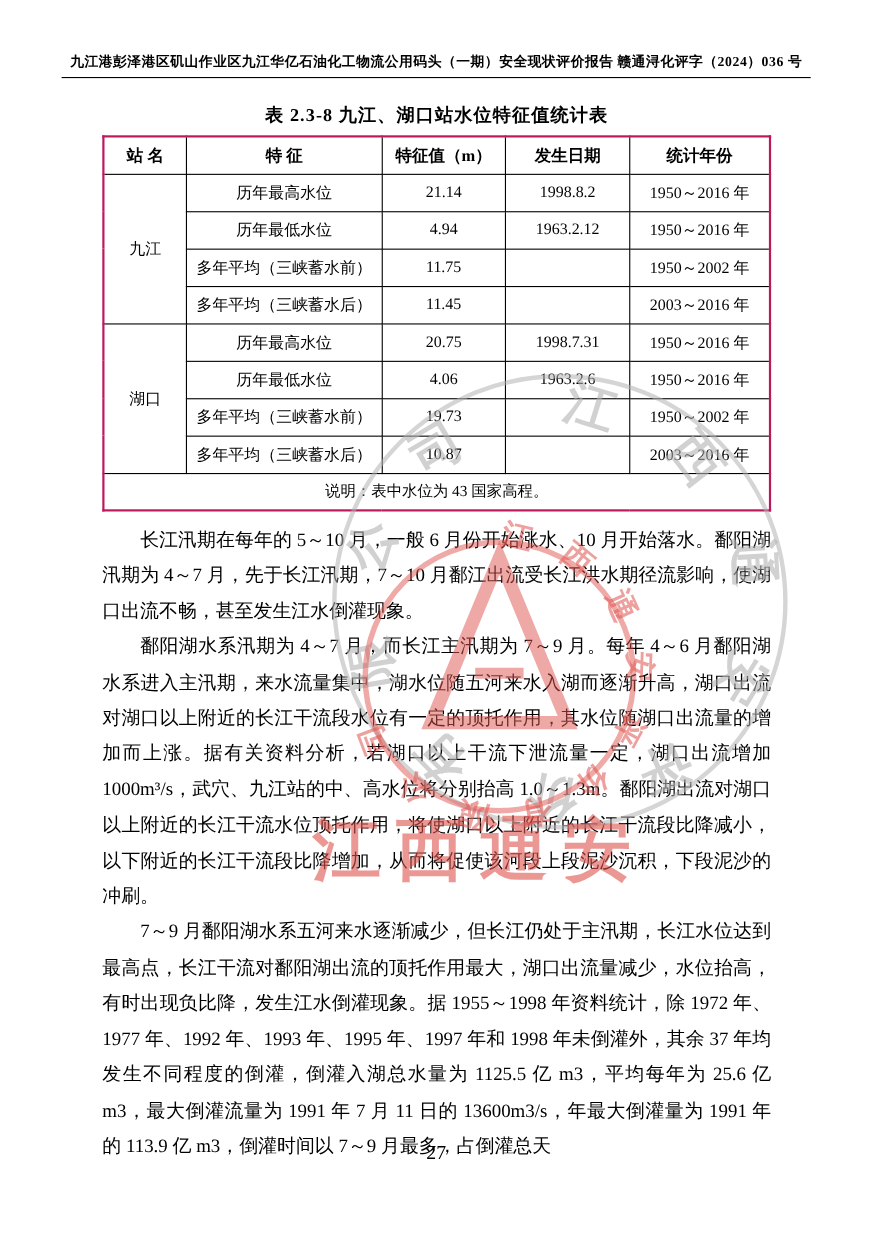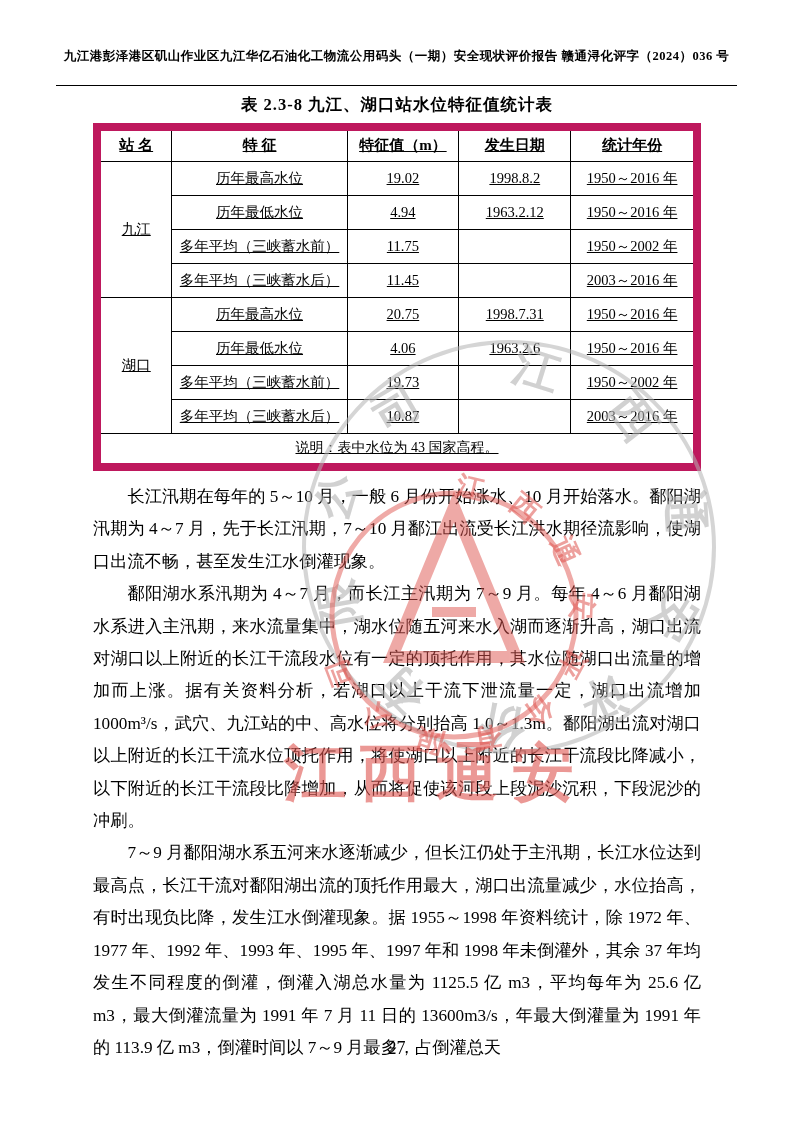--- a/index.html
+++ b/index.html
@@ -11,34 +11,33 @@
     background:#ffffff;
     font-family:"Liberation Serif", serif;
     color:#000;
     overflow:hidden;
   }
   .doc-header {
     position:absolute; top:48px; left:56px; right:56px;
     font-size:12.5px; font-weight:bold; letter-spacing:0.5px;
     text-align:center; line-height:1.35;
     border-bottom:1.5px solid #000;
-    padding-bottom:20px;
+    padding-bottom:5px;
   }
   .content {
     position:absolute; top:94px; left:93px; width:608px;
   }
   .table-title {
     text-align:center; font-size:16.5px; font-weight:bold;
     letter-spacing:1px; margin-bottom:7px;
   }
   table.data-table {
     width:100%; border-collapse:collapse;
-    border:8px solid #be185d;
+    border:2px solid #be185d;
     font-size:14.5px;
-    text-decoration:underline;
   }
   table.data-table th, table.data-table td {
     border:1px solid #000;
     text-align:center; vertical-align:middle;
     height:34px; padding:2px 4px;
   }
   table.data-table th { font-weight:bold; font-size:15px; }
   col.c-station { width:76px; }
   col.c-feature { width:178px; }
   col.c-value   { width:113px; }
@@ -88,21 +87,21 @@
           <th>特 征</th>
           <th>特征值（m）</th>
           <th>发生日期</th>
           <th>统计年份</th>
         </tr>
       </thead>
       <tbody>
         <tr>
           <td rowspan="4">九江</td>
           <td>历年最高水位</td>
-          <td>19.02</td>
+          <td>21.14</td>
           <td>1998.8.2</td>
           <td>1950～2016 年</td>
         </tr>
         <tr>
           <td>历年最低水位</td>
           <td>4.94</td>
           <td>1963.2.12</td>
           <td>1950～2016 年</td>
         </tr>
         <tr>

